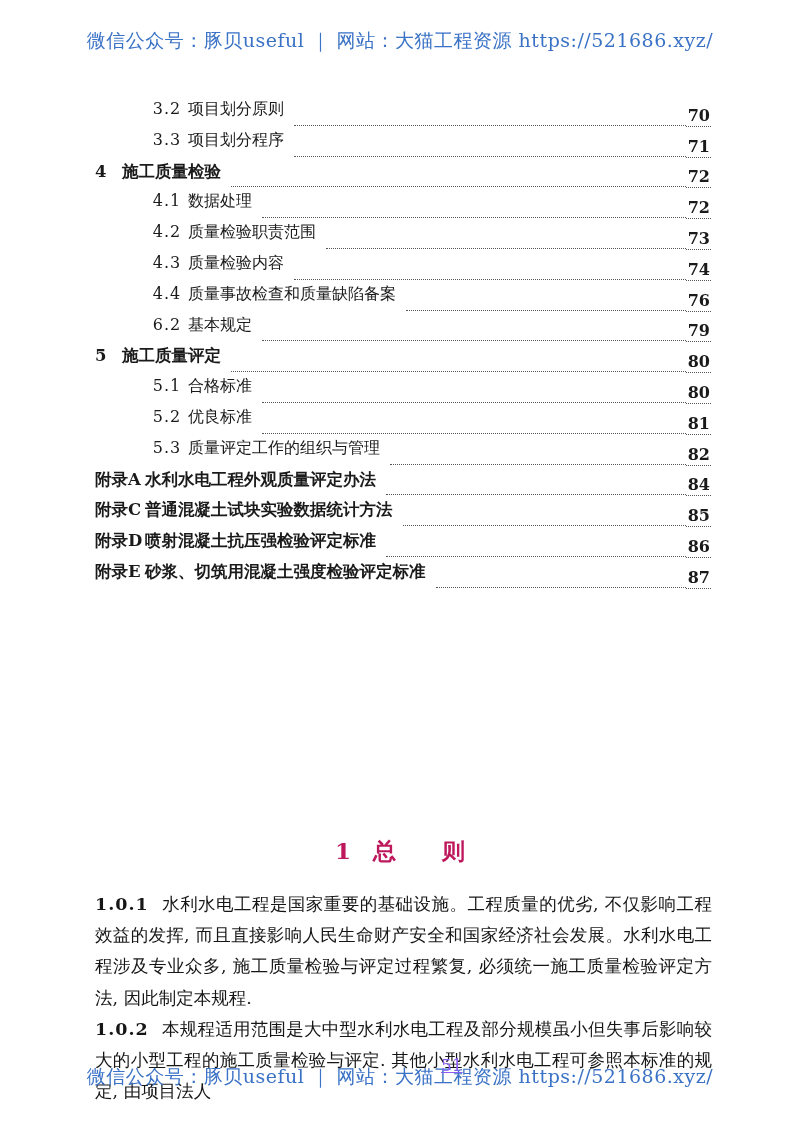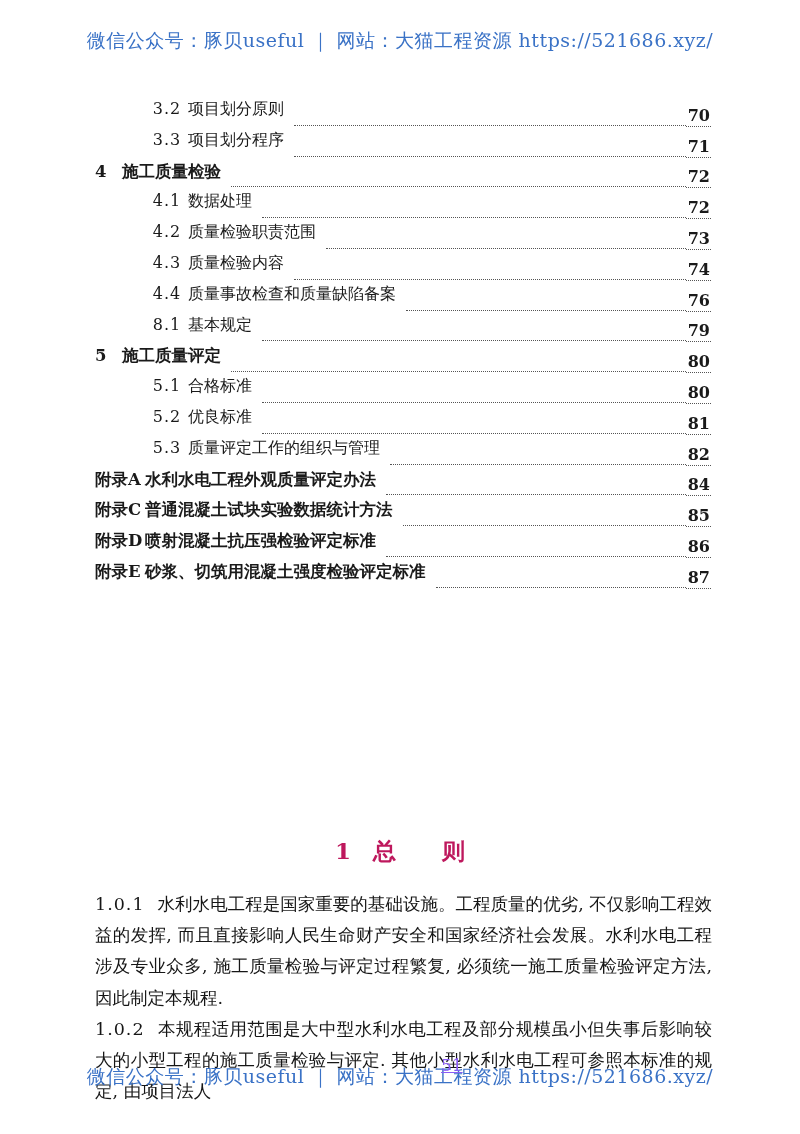--- a/index.html
+++ b/index.html
@@ -52,21 +52,21 @@
     text-align:center;font-size:23px;font-weight:bold;color:#be185d;
   }
   .heading .h-num{margin-right:22px;}
   
   .body-block{
     position:absolute;top:889px;left:95px;width:617px;
     font-size:17.5px;line-height:31.2px;
     text-align:justify;color:#161616;
   }
   .clause{margin:0;}
-  .clause-num{font-weight:normal;letter-spacing:1px;margin-right:13px;margin-top:28px;}
+  .clause-num{font-weight:bold;letter-spacing:1px;margin-right:13px;margin-top:28px;}
 </style>
 </head>
 <body>
 
 <div>
 
   <div class="header-band">
     <span class="watermark" style="color: rgb(58, 114, 198);">微信公众号：豚贝useful ｜ 网站：大猫工程资源 https://521686.xyz/</span>
   </div>
 
@@ -114,21 +114,21 @@
     </div>
 
     <div class="toc-row sub">
       <span class="toc-num">4.4</span>
       <span class="toc-title">质量事故检查和质量缺陷备案</span>
       <span class="toc-leader"></span>
       <span class="toc-page">76</span>
     </div>
 
     <div class="toc-row sub">
-      <span class="toc-num">8.1</span>
+      <span class="toc-num">6.2</span>
       <span class="toc-title">基本规定</span>
       <span class="toc-leader"></span>
       <span class="toc-page">79</span>
     </div>
 
     <div class="toc-row chapter">
       <span class="toc-num">5</span>
       <span class="toc-title">施工质量评定</span>
       <span class="toc-leader"></span>
       <span class="toc-page">80</span>

